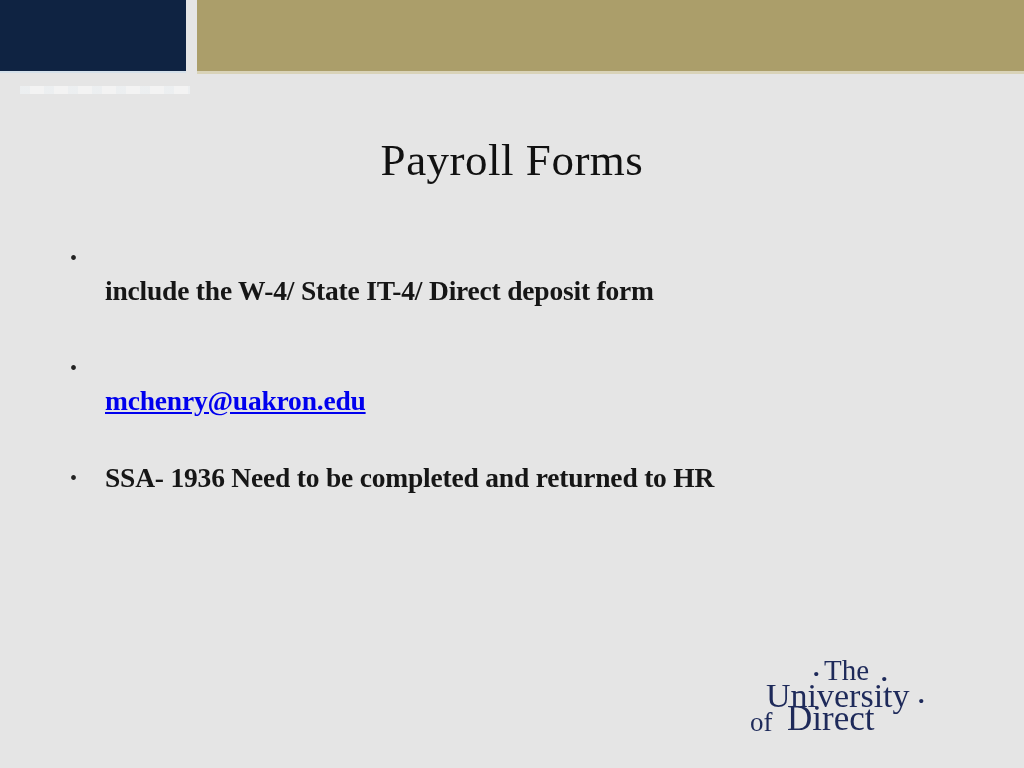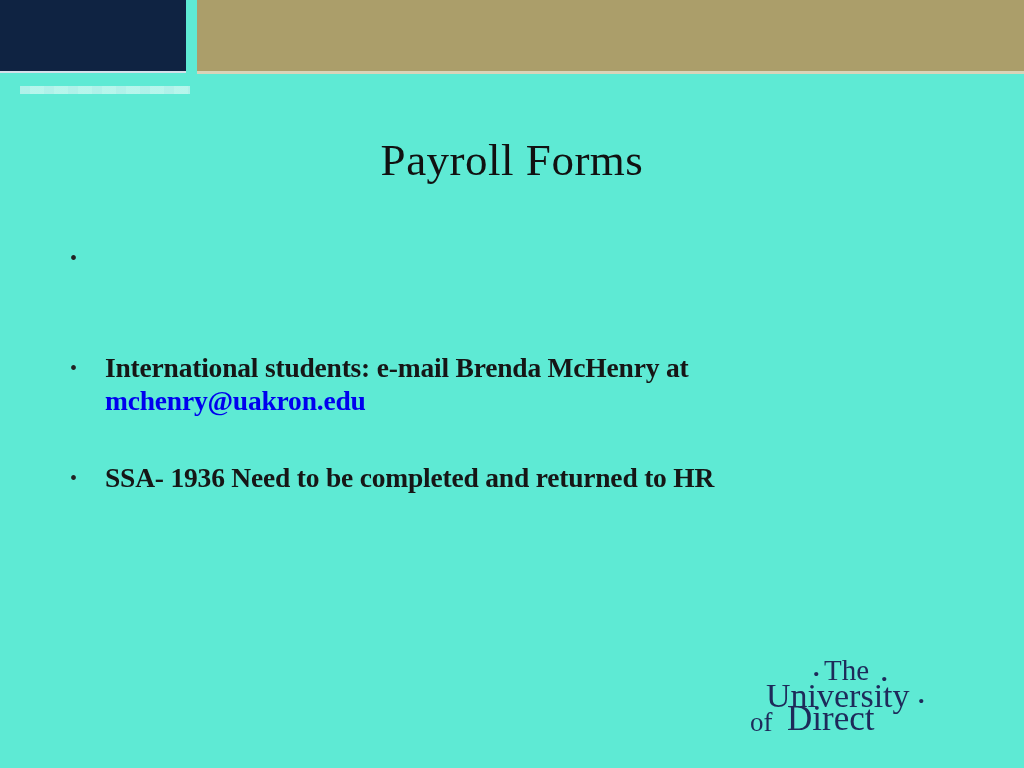--- a/index.html
+++ b/index.html
@@ -1,17 +1,17 @@
 <!DOCTYPE html>
 <html><head>
 <meta charset="utf-8">
 <style>
   html,body{margin:0;padding:0;}
   .slide{
-    position:relative;width:1024px;height:768px;background:#5eead4;overflow:hidden;
+    position:relative;width:1024px;height:768px;background:#e5e5e5;overflow:hidden;
     font-family:"Liberation Serif", serif;
   }
   
   .navy-block{
     position:absolute;left:0;top:0;width:186px;height:71px;
     background:#0f2342;border-bottom:2px solid #d4e0ea;
   }
   .tan-band{
     position:absolute;left:197px;top:0;width:827px;height:71px;
     background:#ab9e6a;border-bottom:3px solid #d9d3b8;
@@ -31,21 +31,21 @@
     position:absolute;left:0;padding-left:37px;
     font-weight:bold;font-size:27.5px;line-height:33px;color:#161616;
     letter-spacing:-0.2px;white-space:nowrap;
   }
   .bullet-item .bullet-char{
     position:absolute;left:2px;top:1px;font-size:20px;font-weight:normal;color:#222;
   }
   .b1{top:241px;}
   .b2{top:351px;}
   .b3{top:461px;}
-  .email-link{color:#0000ee;cursor:pointer;}
+  .email-link{color:#0000ee;text-decoration:underline;cursor:pointer;}
   
   .logo{position:absolute;left:750px;top:656px;width:190px;height:88px;color:#1e2a5a;}
   .logo span{position:absolute;line-height:1;}
   .logo .l-the{left:74px;top:0;font-size:29px;}
   .logo .l-univ{left:16px;top:23px;font-size:34px;}
   .logo .l-of{left:0px;top:53px;font-size:27px;}
   .logo .l-akron{left:37px;top:45px;font-size:35px;}
   .logo .l-dot{font-size:26px;font-weight:bold;}
   .logo .d1{left:63px;top:-1px;}
   .logo .d2{left:131px;top:4px;}
@@ -60,25 +60,26 @@
   <div class="tan-band"></div>
   <div class="faint-dots"></div>
 
   <div class="slide-title">Payroll Forms</div>
 
   <div class="bullets">
 
     <div class="bullet-item b1">
       <span class="bullet-char">•</span>
       <br>
+      <span>include the W-4/ State IT-4/ Direct deposit form</span>
     </div>
 
     <div class="bullet-item b2">
       <span class="bullet-char">•</span>
-      <span>International students: e-mail Brenda McHenry at</span><br>
+      <br>
       <a class="email-link">mchenry@uakron.edu</a>
     </div>
 
     <div class="bullet-item b3">
       <span class="bullet-char">•</span>
       <span>SSA- 1936 Need to be completed and returned to HR</span>
     </div>
 
   </div>
 

